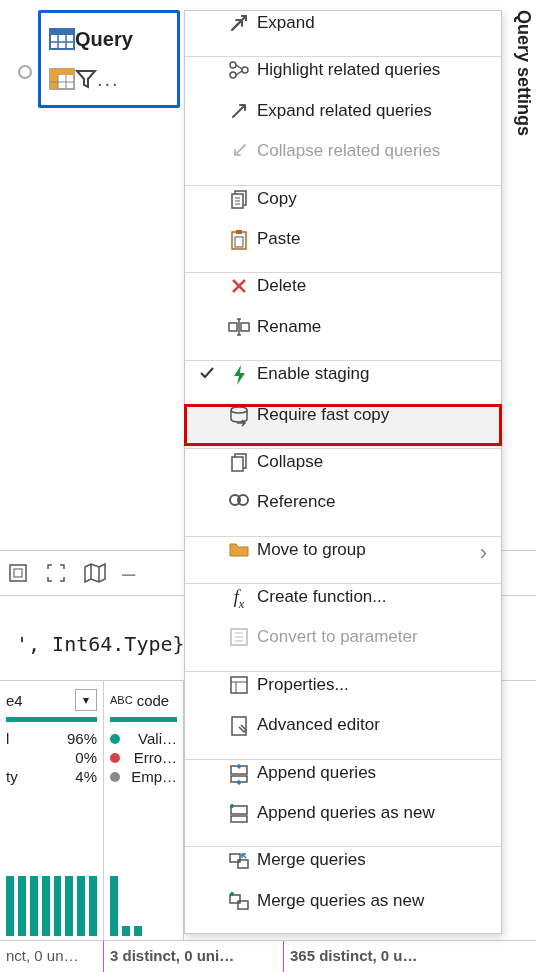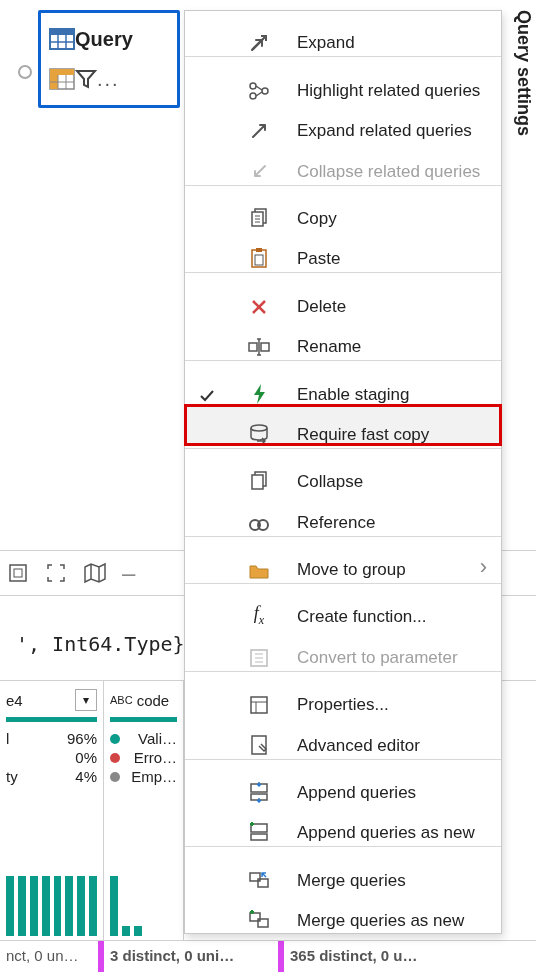--- a/index.html
+++ b/index.html
@@ -56,27 +56,26 @@
     background: #fff;
     border: 1px solid #c8c8c8;
     box-shadow: 2px 4px 8px rgba(0,0,0,0.15);
     z-index: 10;
     display: flex;
     flex-direction: column;
     padding: 2px 0;
   }
   .menu-item {
     display: flex;
-    align-items: flex-end;
+    align-items: flex-start;
     height: 42px;
     padding: 0 14px 0 8px;
     font-size: 17px;
     cursor: pointer;
     position: relative;
-    gap: 20px;
   }
   .menu-item.disabled { color: #a0a0a0; cursor: default; }
   .menu-item .check-slot { width: 28px; display:flex; align-items:center; justify-content:center; }
   .menu-item .icon-slot { width: 36px; display: flex; align-items: center; justify-content: center; }
   .menu-item .label { flex: 1; }
   .menu-item .chevron { color: #888; font-size: 22px; }
   .menu-item.highlighted {
     outline: 3px solid #d80000;
     outline-offset: -2px;
     background: #f2f2f2;
@@ -143,21 +142,21 @@
     left: 0; bottom: 0;
     width: 536px;
     height: 32px;
     border-top: 1px solid #d0d0d0;
     display:flex;
     z-index:1;
     font-size:15px;
     color:#555;
   }
   .distinct-line > div {
-    border-right:6px solid #d946ef;
+    border-right:1px solid #d946ef;
     padding:6px;
     width:104px;
     overflow:hidden; white-space:nowrap;
   }
   .distinct-line > div:nth-child(2){ width:180px;font-weight:bold; }
   .distinct-line > div:nth-child(3){ width:200px; border-right:none;font-weight:bold; }
 </style>
 </head>
 <body>
 

